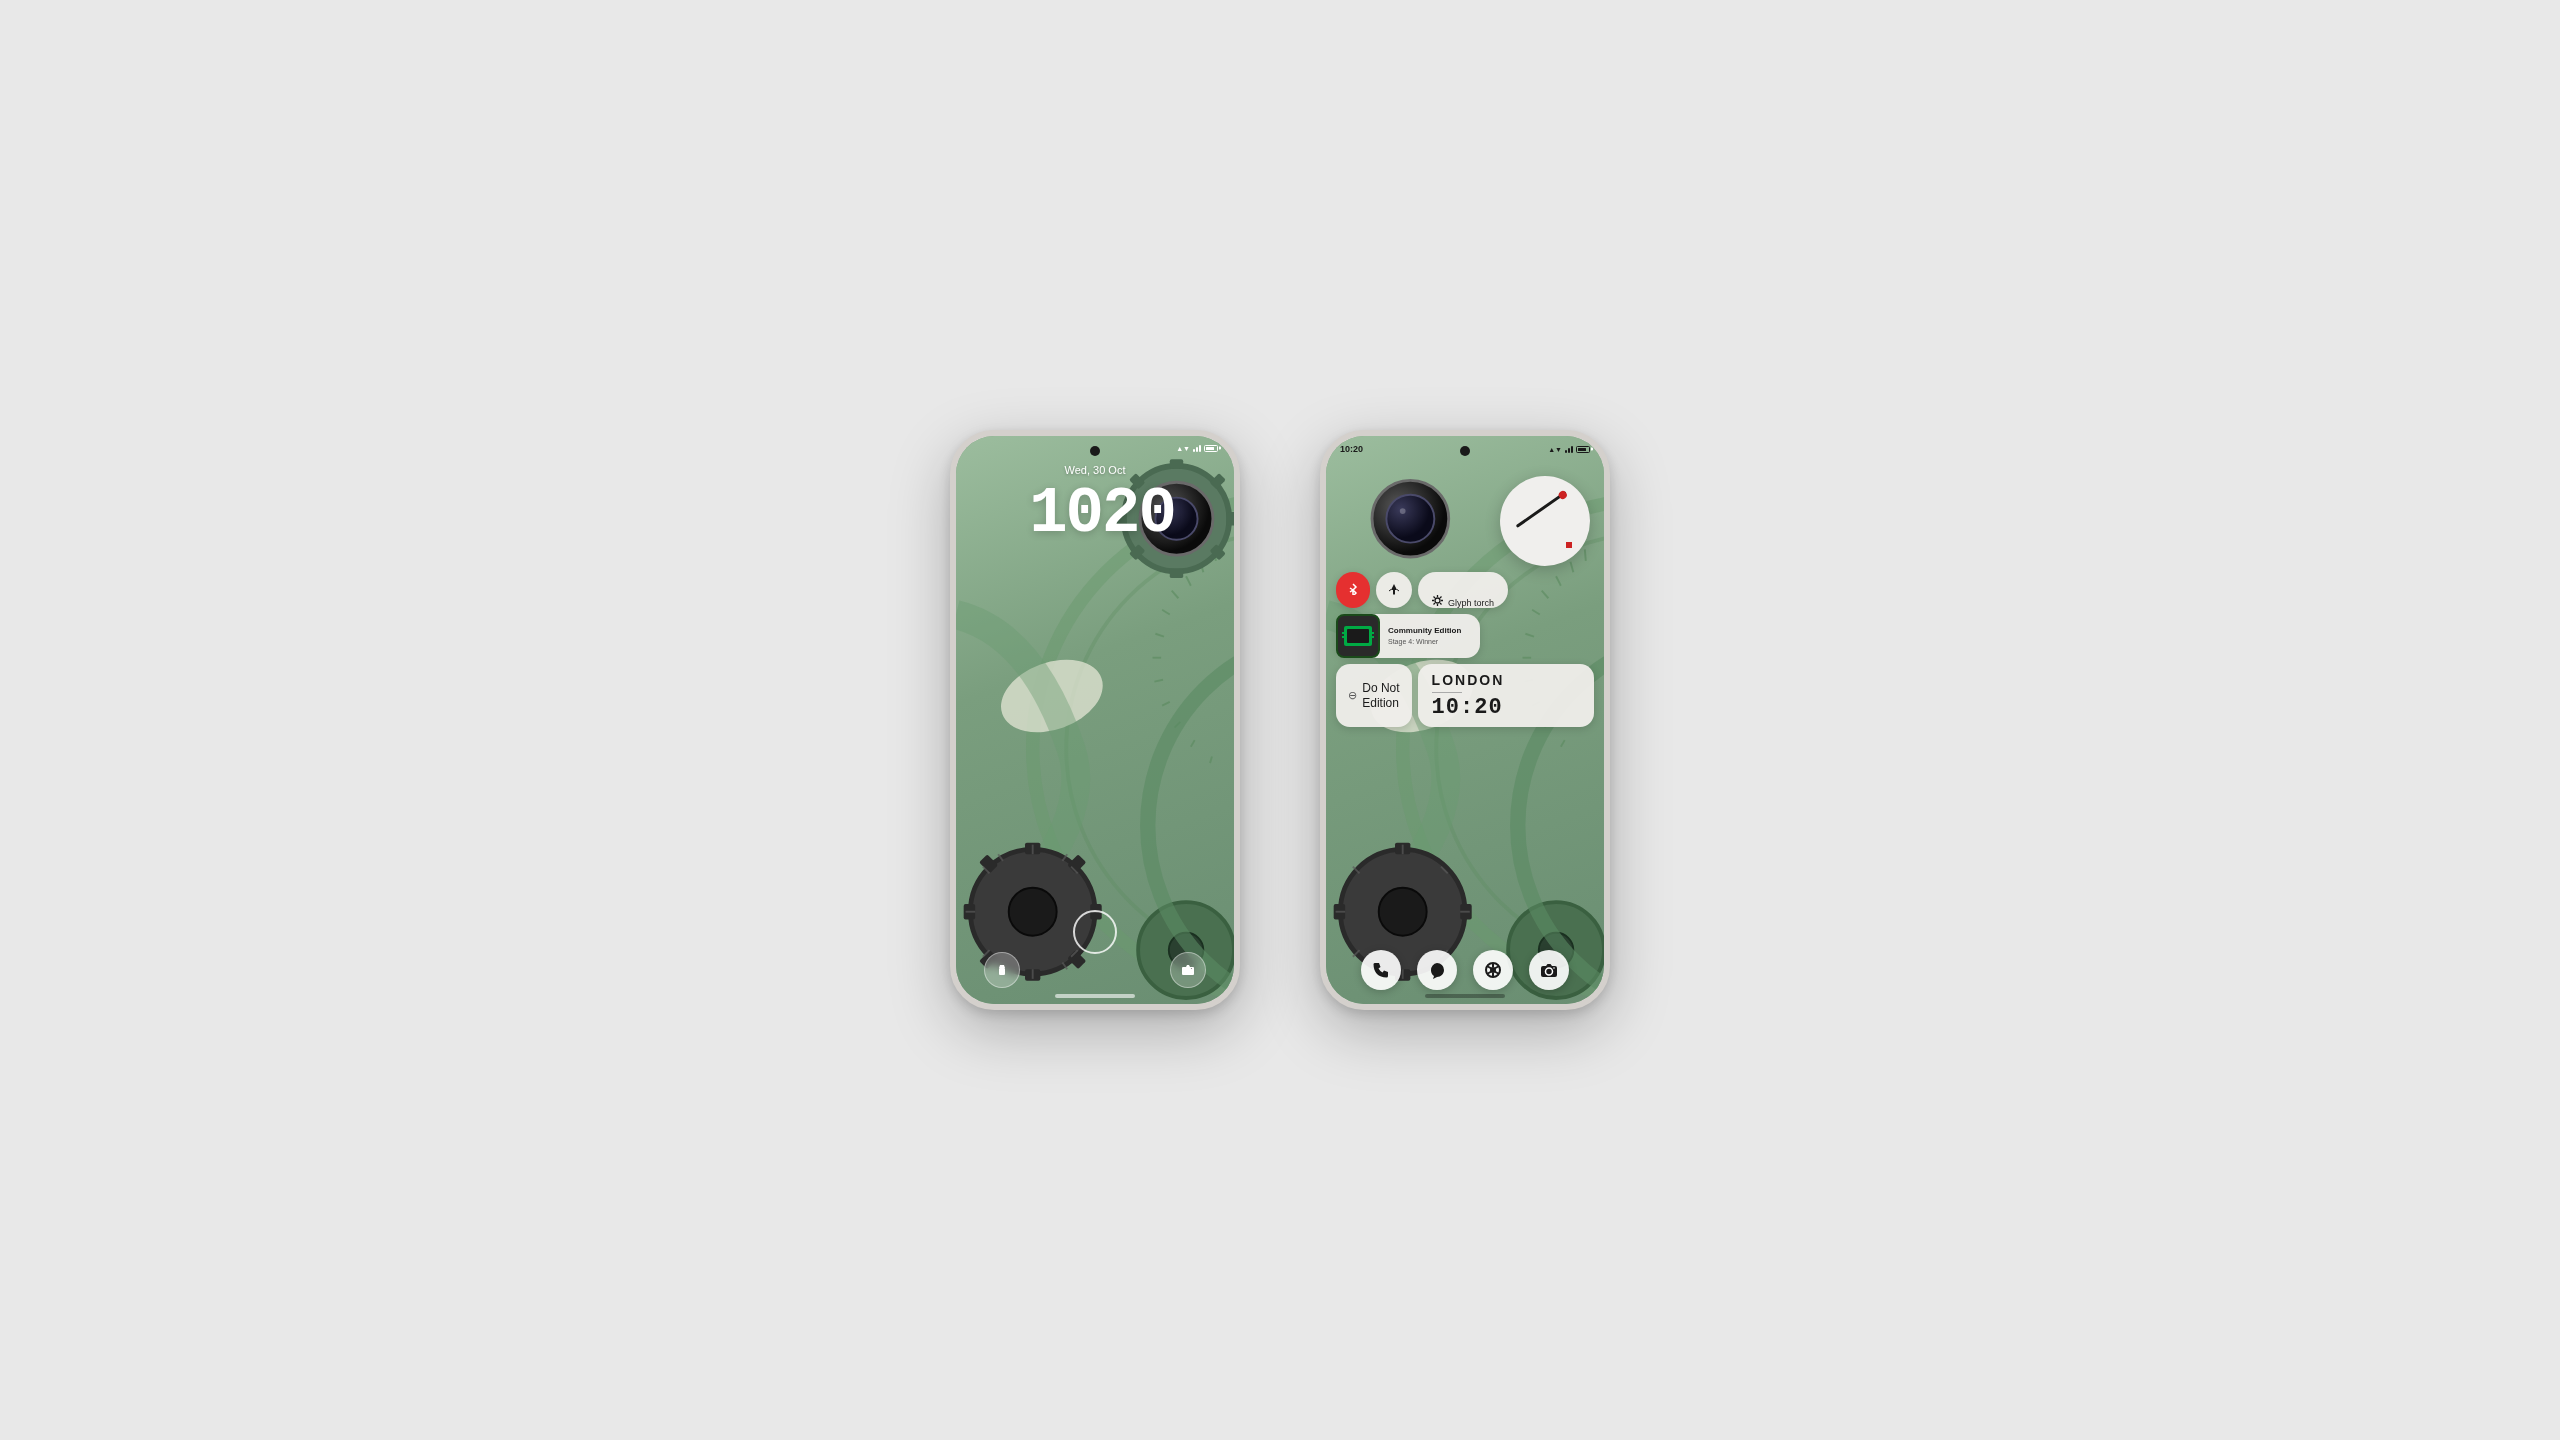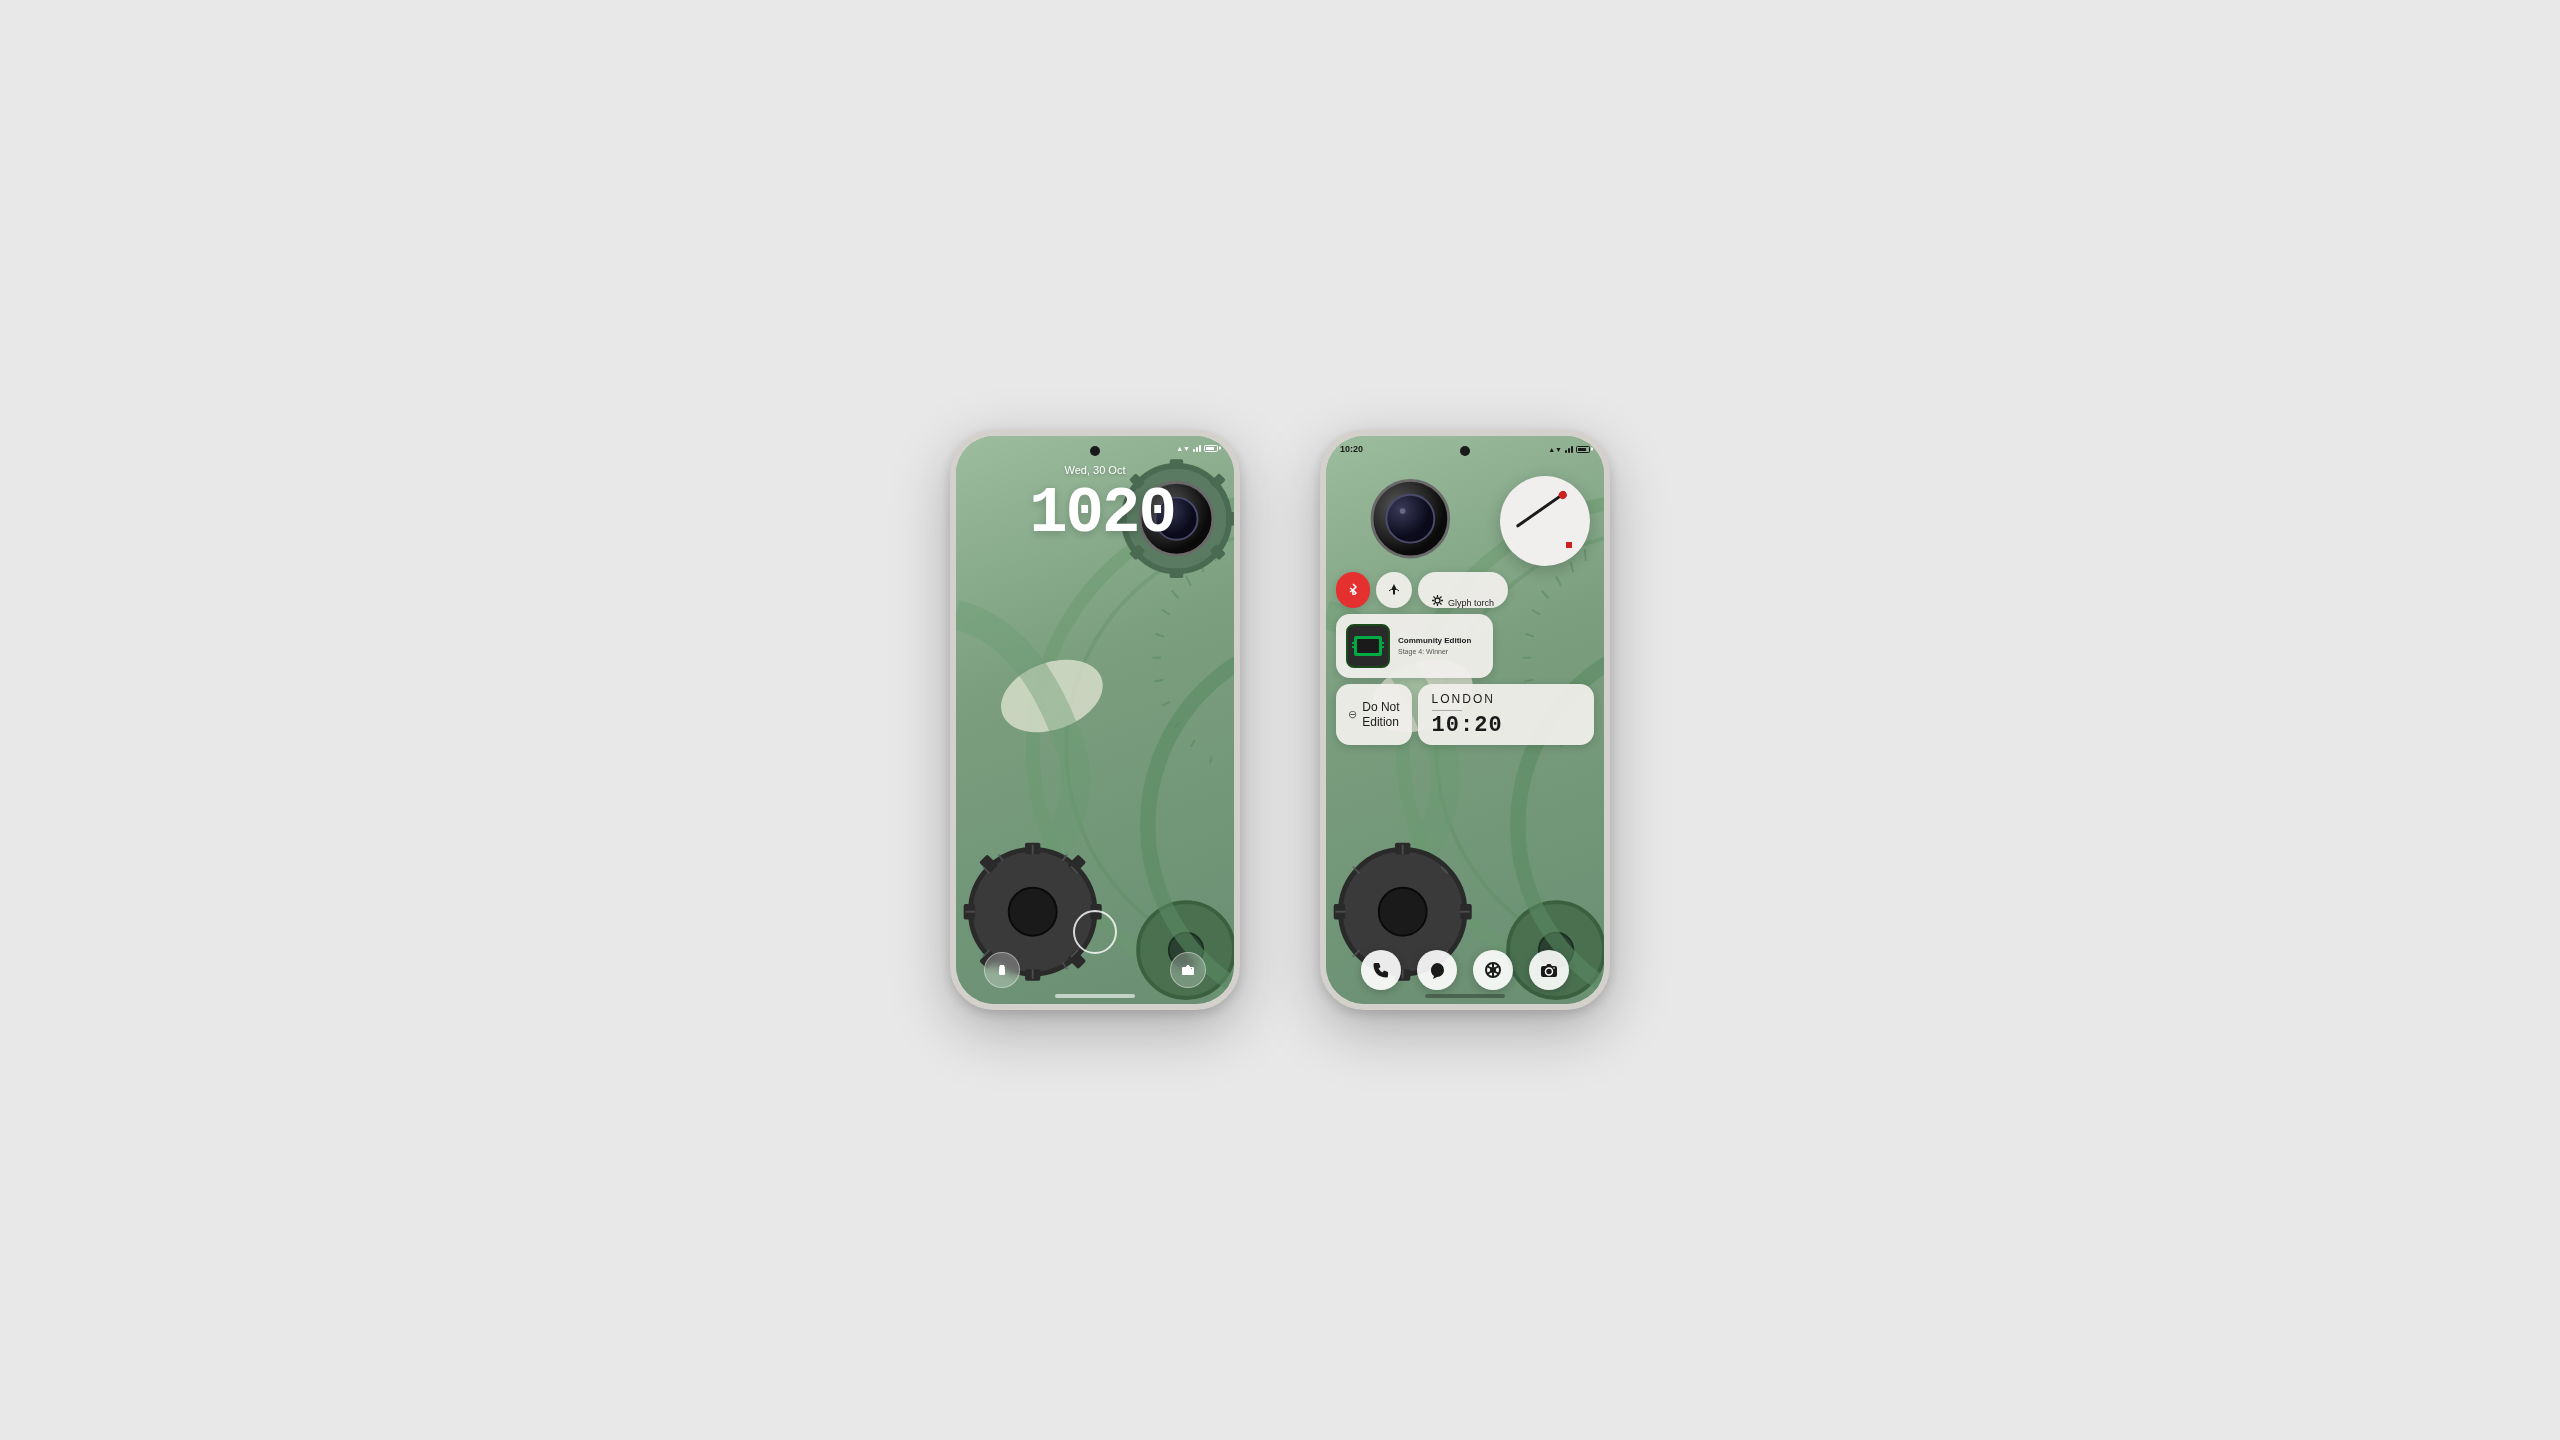--- a/index.html
+++ b/index.html
@@ -313,26 +313,25 @@
     }
 
     .qs-tile-icon {
       font-size: 11px;
     }
 
     
     .qs-media-card {
       background: rgba(240,238,235,0.95);
       border-radius: 14px;
-      padding: 10px;
       display: flex;
       align-items: center;
       gap: 8px;
       box-shadow: 0 2px 8px rgba(0,0,0,0.15);
-      width: 157px;
+      width: 144px;
     }
 
     .media-thumb {
       width: 44px;
       height: 44px;
       border-radius: 8px;
       background: #2a2a2a;
       border: 2px solid #1a4a1a;
       flex-shrink: 0;
       display: flex;
@@ -376,22 +375,22 @@
     }
 
     .qs-clock-widget {
       background: rgba(240,238,235,0.95);
       border-radius: 14px;
       padding: 8px 14px;
       box-shadow: 0 2px 8px rgba(0,0,0,0.15);
       flex: 1;
     }
     .clock-city {
-      font-size: 12px;
-      font-weight: 400;
+      font-size: 14px;
+      font-weight: 700;
       letter-spacing: 2px;
       color: #1a1a1a;
       text-transform: uppercase;
     }
     .clock-time-large {
       font-size: 22px;
       font-weight: 700;
       color: #1a1a1a;
       font-family: 'Courier New', monospace;
       letter-spacing: 1px;

